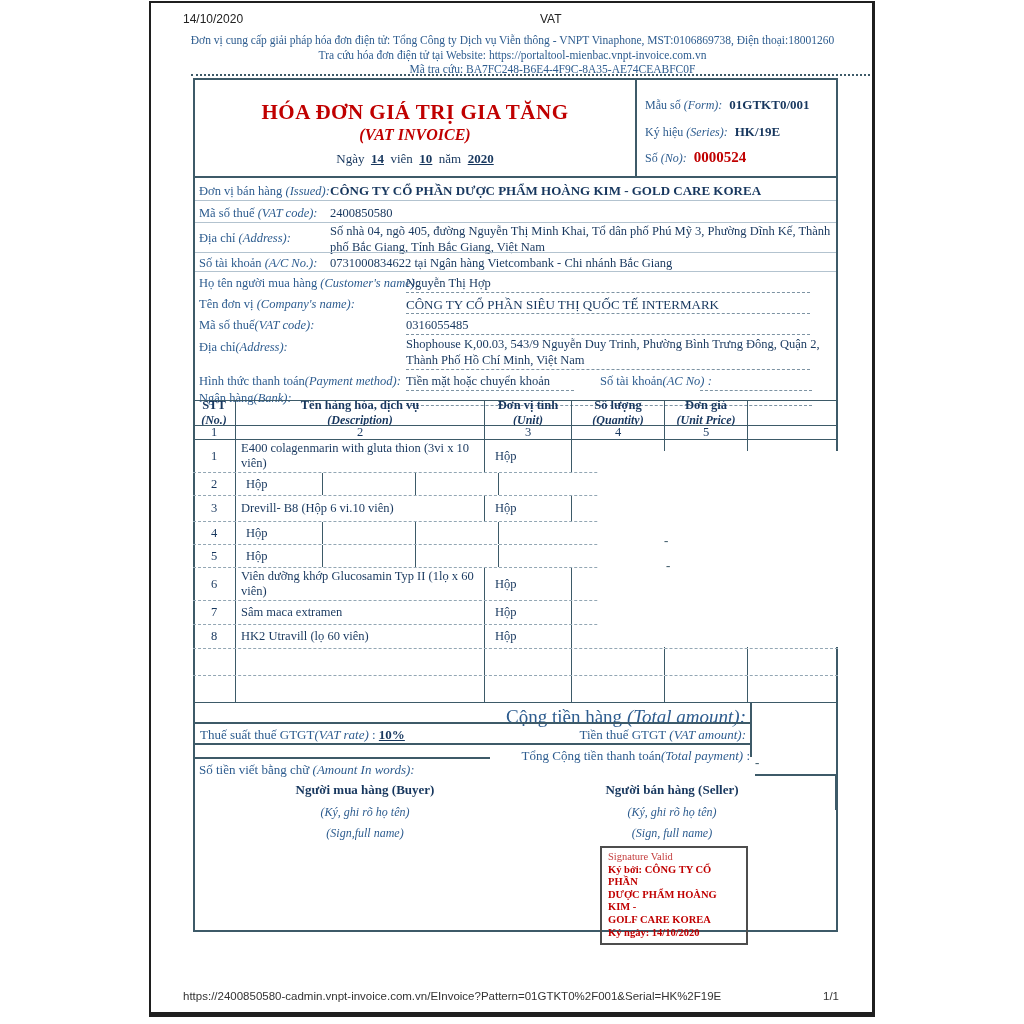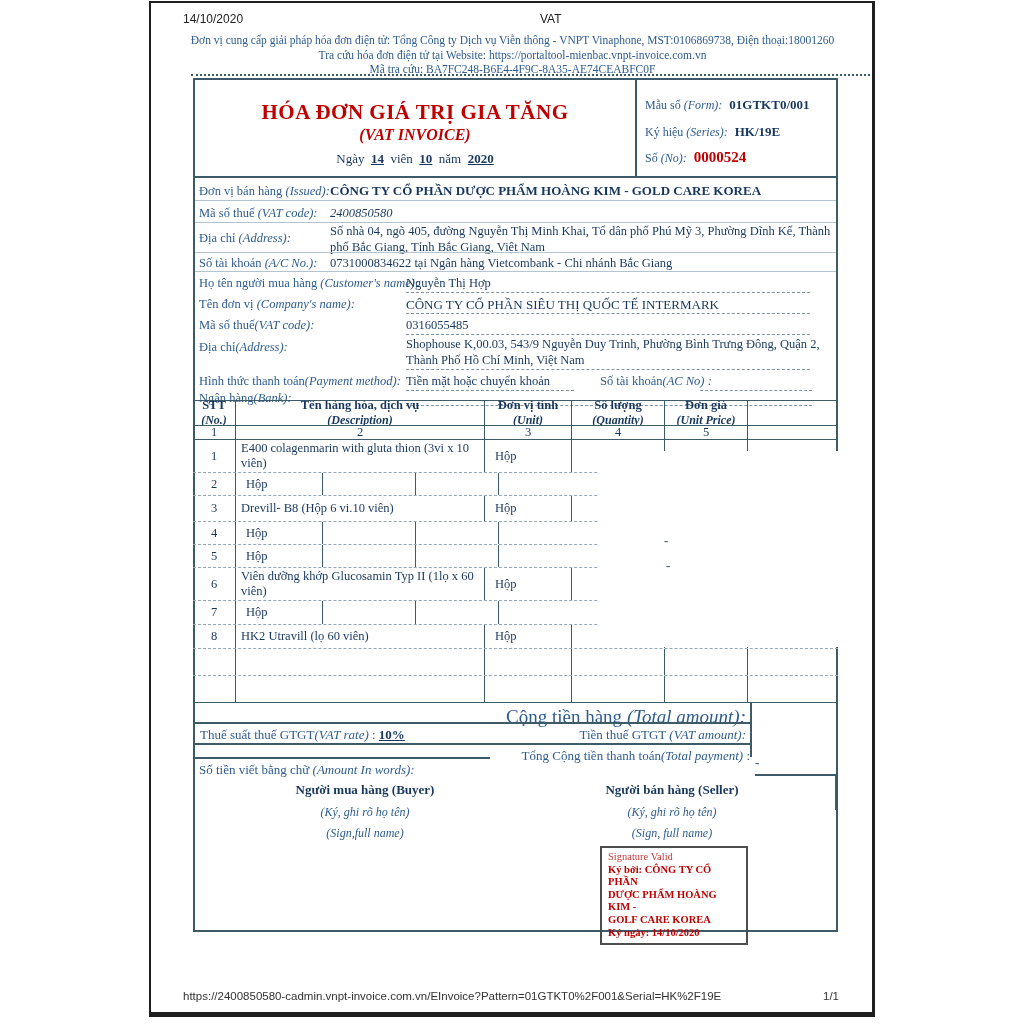--- a/index.html
+++ b/index.html
@@ -68,21 +68,21 @@
 </head>
 <body>
 
 <div class="abs sheet"></div>
 
 <div class="abs topdate sans">14/10/2020</div>
 <div class="abs vatlabel sans">VAT</div>
 
 <div class="abs prov" style="top:34px;">Đơn vị cung cấp giải pháp hóa đơn điện tử: Tổng Công ty Dịch vụ Viễn thông - VNPT Vinaphone, MST:0106869738, Điện thoại:18001260</div>
 <div class="abs prov" style="top:49px;">Tra cứu hóa đơn điện tử tại Website: https://portaltool-mienbac.vnpt-invoice.com.vn</div>
-<div class="abs prov" style="top:63px;">Mã tra cứu: BA7FC248-B6E4-4F9C-8A35-AE74CEABFC0F</div>
+<div class="abs prov" style="top:63px;margin-left:40px;">Mã tra cứu: BA7FC248-B6E4-4F9C-8A35-AE74CEABFC0F</div>
 
 <div class="abs dotted"></div>
 <div class="abs innerbox"></div>
 
 <div class="abs title">HÓA ĐƠN GIÁ TRỊ GIA TĂNG</div>
 <div class="abs subtitle">(VAT INVOICE)</div>
 <div class="abs dateline">
   <span>Ngày</span>&nbsp;
   <span class="num">14</span>&nbsp;
   <span>viên</span>&nbsp;
@@ -105,21 +105,21 @@
 
 <div class="abs lbl" style="left:199px;top:184px;">
   <span>Đơn vị bán hàng </span><span class="i">(Issued):</span>
 </div>
 <div class="abs val b" style="left:330px;top:183px;font-size:13px;">CÔNG TY CỔ PHẦN DƯỢC PHẨM HOÀNG KIM - GOLD CARE KOREA</div>
 <div class="abs lightu" style="left:195px;top:200px;width:641px;"></div>
 
 <div class="abs lbl" style="left:199px;top:206px;">
   <span>Mã số thuế </span><span class="i">(VAT code):</span>
 </div>
-<div class="abs val" style="left:330px;top:206px;font-style:italic;">2400850580</div>
+<div class="abs val" style="left:330px;top:206px;">2400850580</div>
 <div class="abs lightu" style="left:195px;top:222px;width:641px;"></div>
 
 <div class="abs lbl" style="left:199px;top:231px;">
   <span>Địa chỉ </span><span class="i">(Address):</span>
 </div>
 <div class="abs val" style="left:330px;top:224px;width:502px;line-height:15.5px;">Số nhà 04, ngõ 405, đường Nguyễn Thị Minh Khai, Tổ dân phố Phú Mỹ 3, Phường Dĩnh Kế, Thành phố Bắc Giang, Tỉnh Bắc Giang, Việt Nam</div>
 <div class="abs lightu" style="left:195px;top:252px;width:641px;"></div>
 
 <div class="abs lbl" style="left:199px;top:256px;">
   <span>Số tài khoản </span><span class="i">(A/C No.):</span>
@@ -245,20 +245,21 @@
   <div class="trow item-row" style="height:33px;">
     <div class="cell ctr c1">6</div>
     <div class="cell desc c2">Viên dưỡng khớp Glucosamin Typ II (1lọ x 60 viên)</div>
     <div class="cell unit c3">Hộp</div>
     <div class="cell c4"></div>
     <div class="cell c5"></div>
     <div class="cell c6"></div>
   </div>
   <div class="trow item-row" style="height:24px;">
     <div class="cell ctr c1">7</div>
+    <div class="cell desc c2">Sâm maca extramen</div>
     <div class="cell unit c3">Hộp</div>
     <div class="cell c4"></div>
     <div class="cell c5"></div>
     <div class="cell c6"></div>
   </div>
   <div class="trow item-row" style="height:24px;">
     <div class="cell ctr c1">8</div>
     <div class="cell desc c2">HK2 Utravill (lọ 60 viên)</div>
     <div class="cell unit c3">Hộp</div>
     <div class="cell c4"></div>

